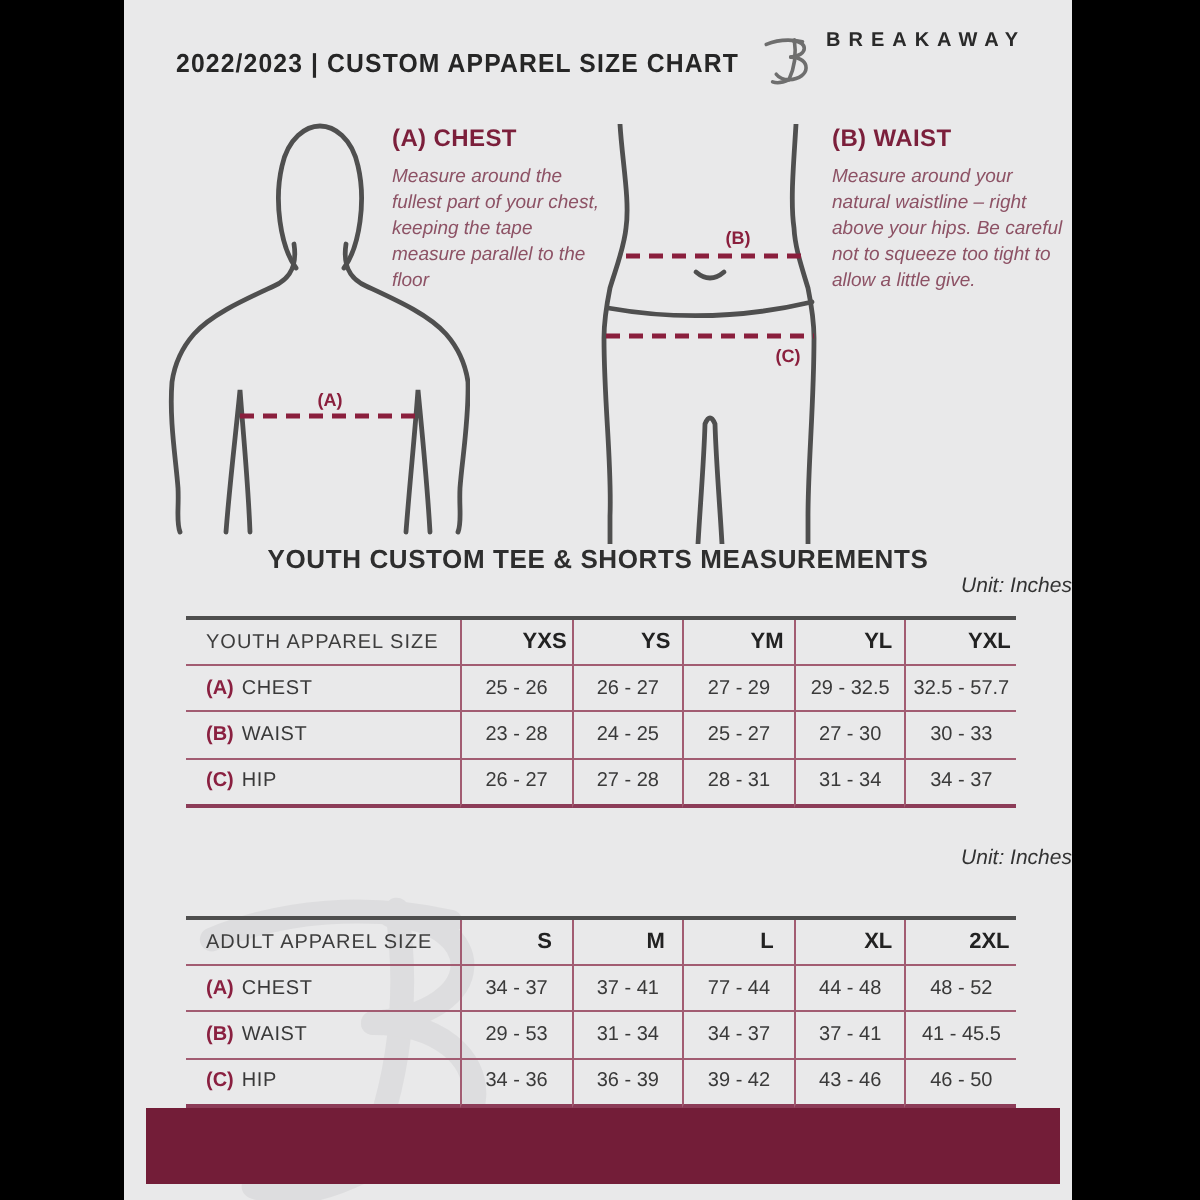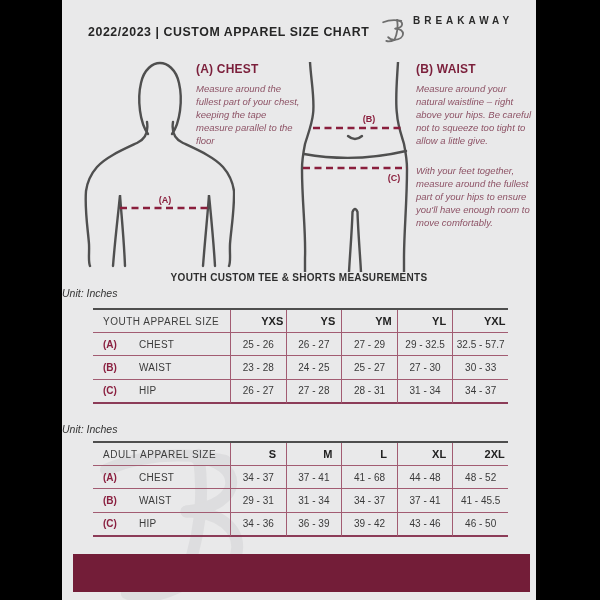--- a/index.html
+++ b/index.html
@@ -29,41 +29,41 @@
   #instr-waist{left:354px;top:62px;width:116px;}
   #instr-hips{left:354px;top:164px;width:116px;}
   
   .diag{position:absolute;}
   #diag-torso{left:18px;top:58px;}
   #diag-lower{left:230px;top:62px;}
   .outline{fill:none;stroke:#4f4f4f;stroke-width:2.4;stroke-linecap:round;}
   .dash{fill:none;stroke:#8a1f3d;stroke-width:2.4;stroke-dasharray:7 4.5;}
   .dlabel{font-family:"Liberation Sans",sans-serif;font-size:9px;font-weight:bold;fill:#8a1f3d;}
   
-  .sec-title{position:absolute;left:0;width:474px;text-align:center;font-size:10px;
+  .sec-title{position:absolute;left:0;width:474px;text-align:center;font-size:13px;
     font-weight:bold;color:#2e2e2e;letter-spacing:.3px;}
-  .sec-unit{position:absolute;left:0;width:474px;text-align:left;font-size:10.5px;
+  .sec-unit{position:absolute;left:0;width:474px;text-align:right;font-size:10.5px;
     font-style:italic;color:#333;}
   
   .mtable{
     position:absolute;left:31px;width:415px;display:grid;
     grid-template-columns:137px repeat(5,1fr);
     border-top:2px solid #4e4e4e;
   }
   .mtable .c{
     border-bottom:1.3px solid #a25c72;border-left:1.3px solid #a25c72;
     height:22.2px;display:flex;align-items:center;justify-content:center;
     font-size:10px;color:#3a3a3a;
   }
   .mtable .c.first{border-left:none;justify-content:flex-start;padding-left:10px;}
   .mtable .c.szhdr{font-weight:bold;font-size:11px;color:#222;padding-left:28px;}
   .mtable .c.colhdr{font-size:10px;letter-spacing:.5px;color:#3d3d3d;}
   .mtable .c.last{border-bottom:2px solid #8c3c58;}
   .rowlbl-prefix{font-weight:bold;color:#8a2040;margin-right:4px;}
-  .rowlbl-name{color:#3a3a3a;letter-spacing:.3px;margin-left:18px;}
+  .rowlbl-name{color:#3a3a3a;letter-spacing:.3px;}
   
   .footer-bar{position:absolute;left:11px;top:554px;width:457px;height:38px;background:#731d38;}
   .watermark{position:absolute;left:18px;top:422px;opacity:.06;color:#30303a;pointer-events:none;}
 </style>
 </head>
 <body>
 
 <svg width="0" height="0" style="position:absolute">
   <defs>
     <symbol id="blogo" viewBox="0 0 26 31">
@@ -116,21 +116,20 @@
 
   <div id="instr-chest" class="instr">
     <h3>(A) CHEST</h3>
     <p>Measure around the fullest part of your chest, keeping the tape measure parallel to the floor</p>
   </div>
   <div id="instr-waist" class="instr">
     <h3>(B) WAIST</h3>
     <p>Measure around your natural waistline – right above your hips. Be careful not to squeeze too tight to allow a little give.</p>
   </div>
   <div id="instr-hips" class="instr">
-    <p>With your feet together, measure around the fullest part of your hips to ensure you'll have enough room to move comfortably.</p>
   </div>
 
   <div class="sec-title" style="top:272px">YOUTH CUSTOM TEE &amp; SHORTS MEASUREMENTS</div>
   <div class="sec-unit" style="top:287px">Unit: Inches</div>
 
   <div class="mtable" style="top:308px">
     <div class="c first colhdr">YOUTH APPAREL SIZE</div>
     <div class="c szhdr">YXS</div>
     <div class="c szhdr">YS</div>
     <div class="c szhdr">YM</div>
@@ -163,43 +162,43 @@
     </div>
     <div class="c last">26 - 27</div>
     <div class="c last">27 - 28</div>
     <div class="c last">28 - 31</div>
     <div class="c last">31 - 34</div>
     <div class="c last">34 - 37</div>
   </div>
 
   <div class="sec-unit" style="top:423px">Unit: Inches</div>
 
-  <div class="mtable" style="top:441px">
+  <div class="mtable" style="top:458px">
     <div class="c first colhdr">ADULT APPAREL SIZE</div>
     <div class="c szhdr">S</div>
     <div class="c szhdr">M</div>
     <div class="c szhdr">L</div>
     <div class="c szhdr">XL</div>
     <div class="c szhdr">2XL</div>
 
     <div class="c first">
       <span class="rowlbl-prefix">(A)</span>
       <span class="rowlbl-name">CHEST</span>
     </div>
     <div class="c">34 - 37</div>
     <div class="c">37 - 41</div>
-    <div class="c">41 - 68</div>
+    <div class="c">77 - 44</div>
     <div class="c">44 - 48</div>
     <div class="c">48 - 52</div>
 
     <div class="c first">
       <span class="rowlbl-prefix">(B)</span>
       <span class="rowlbl-name">WAIST</span>
     </div>
-    <div class="c">29 - 31</div>
+    <div class="c">29 - 53</div>
     <div class="c">31 - 34</div>
     <div class="c">34 - 37</div>
     <div class="c">37 - 41</div>
     <div class="c">41 - 45.5</div>
 
     <div class="c first last">
       <span class="rowlbl-prefix">(C)</span>
       <span class="rowlbl-name">HIP</span>
     </div>
     <div class="c last">34 - 36</div>

